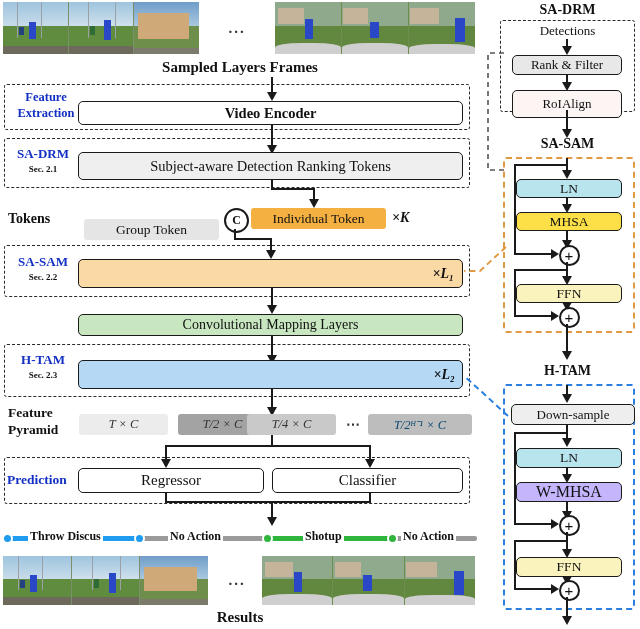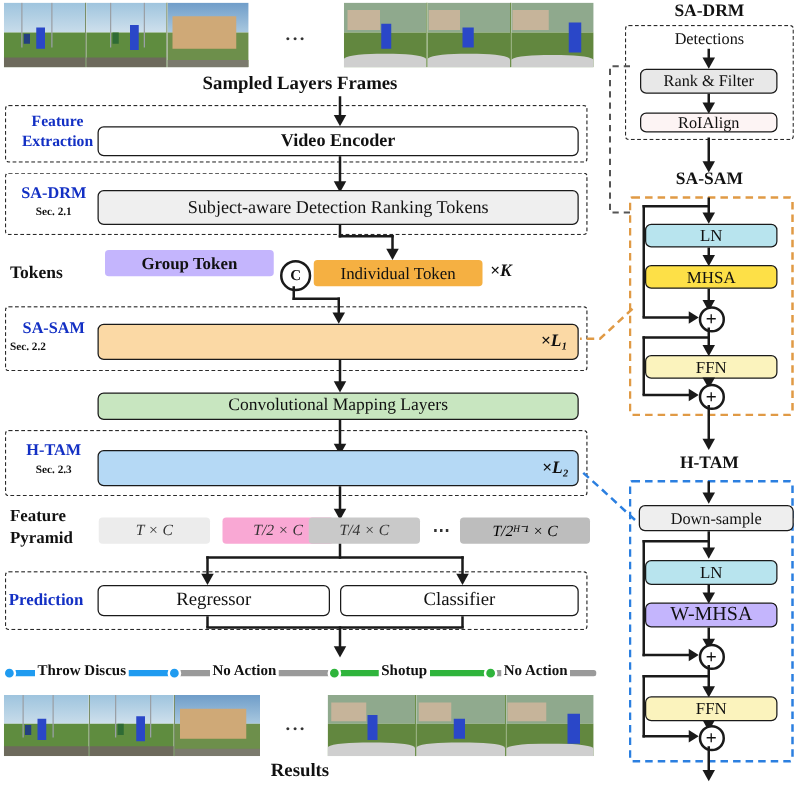--- a/index.html
+++ b/index.html
@@ -126,34 +126,34 @@
 <div class="abs vline" style="left:271px;top:125px;height:21px;"></div>
 <div class="abs arrow-d" style="left:266.5px;top:145px;"></div>
 <div class="abs box" style="left:78px;top:152px;width:385px;height:28px;background:#efefef;font-size:14.5px;">Subject-aware Detection Ranking Tokens</div>
 
 <div class="abs vline" style="left:271px;top:180px;height:10px;"></div>
 <div class="abs hline" style="left:271px;top:188px;width:44px;"></div>
 <div class="abs vline" style="left:313px;top:188px;height:12px;"></div>
 <div class="abs arrow-d" style="left:308.5px;top:199px;"></div>
 
 <div class="abs lbl" style="left:8px;top:211px;width:70px;font-size:14px;">Tokens</div>
-<div class="abs box" style="left:84px;top:200px;width:135px;height:21px;background:#c4b5fd;border:none;border-radius:3px;font-size:13.5px;font-weight:bold;">Group Token</div>
+<div class="abs box" style="left:84px;top:219px;width:135px;height:21px;background:#e5e5e5;border:none;border-radius:3px;font-size:13.5px;">Group Token</div>
 <div class="abs concat" style="left:224px;top:208px;">C</div>
 <div class="abs box" style="left:251px;top:208px;width:135px;height:21px;background:#f5b042;border:none;border-radius:3px;font-size:13.5px;">Individual Token</div>
 <div class="abs lbl" style="left:392px;top:210px;font-size:14px;font-style:italic;">×K</div>
 
 <div class="abs vline" style="left:233.5px;top:229px;height:11px;"></div>
 <div class="abs hline" style="left:233.5px;top:238px;width:38px;"></div>
 <div class="abs vline" style="left:270px;top:238px;height:13px;"></div>
 <div class="abs arrow-d" style="left:265.5px;top:250px;"></div>
 
 <div class="abs dash" style="left:4px;top:245px;width:466px;height:52px;"></div>
 <div class="abs" style="left:8px;top:254px;width:70px;height:38px;">
   <div class="blue-lbl" style="font-size:13px;line-height:16px;text-align:center;">SA-SAM</div>
-  <div class="sec" style="line-height:14px;">Sec. 2.2</div>
+  <div class="sec" style="text-align:center;line-height:14px;">Sec. 2.2</div>
 </div>
 <div class="abs box" style="left:78px;top:259px;width:385px;height:29px;background:#fbd9a5;font-size:14.5px;position:absolute;">
   <span style="position:absolute;right:8px;font-size:14px;font-weight:bold;font-style:italic;">×L₁</span>
 </div>
 
 <div class="abs vline" style="left:271px;top:288px;height:19px;"></div>
 <div class="abs arrow-d" style="left:266.5px;top:305px;"></div>
 
 <div class="abs box" style="left:78px;top:314px;width:385px;height:22px;background:#c8e6c0;font-size:14px;">Convolutional Mapping Layers</div>
 <div class="abs vline" style="left:271px;top:336px;height:20px;"></div>
@@ -169,24 +169,24 @@
 </div>
 
 <div class="abs vline" style="left:271px;top:389px;height:20px;"></div>
 <div class="abs arrow-d" style="left:266.5px;top:407px;"></div>
 
 <div class="abs" style="left:4px;top:404px;width:74px;height:38px;">
   <div class="lbl" style="font-size:13.5px;line-height:17px;text-align:left;padding-left:4px;">Feature</div>
   <div class="lbl" style="font-size:13.5px;line-height:17px;text-align:left;padding-left:4px;">Pyramid</div>
 </div>
 <div class="abs ctr" style="left:79px;top:414px;width:89px;height:21px;background:#ececec;border-radius:3px;font-size:12.5px;font-style:italic;color:#333;">T × C</div>
-<div class="abs ctr" style="left:178px;top:414px;width:89px;height:21px;background:#f9a8d4;border-radius:3px;font-size:12.5px;font-style:italic;color:#333;">T/2 × C</div>
+<div class="abs ctr" style="left:178px;top:414px;width:89px;height:21px;background:#a3a3a3;border-radius:3px;font-size:12.5px;font-style:italic;color:#333;">T/2 × C</div>
 <div class="abs ctr" style="left:247px;top:414px;width:89px;height:21px;background:#c9c9c9;border-radius:3px;font-size:12.5px;font-style:italic;color:#333;">T/4 × C</div>
 <div class="abs ctr dots" style="left:340px;top:414px;width:28px;height:21px;font-size:14px;">⋯</div>
-<div class="abs ctr" style="left:368px;top:414px;width:104px;height:21px;background:#bdbdbd;border-radius:3px;font-size:12.5px;font-style:italic;color:#000000;">T/2ᴴ⁻¹ × C</div>
+<div class="abs ctr" style="left:368px;top:414px;width:104px;height:21px;background:#bdbdbd;border-radius:3px;font-size:12.5px;font-style:italic;color:#0c4a6e;">T/2ᴴ⁻¹ × C</div>
 
 <div class="abs vline" style="left:271px;top:435px;height:12px;"></div>
 <div class="abs hline" style="left:165px;top:445px;width:206px;"></div>
 <div class="abs vline" style="left:165px;top:445px;height:15px;"></div>
 <div class="abs arrow-d" style="left:160.5px;top:459px;"></div>
 <div class="abs vline" style="left:369px;top:445px;height:15px;"></div>
 <div class="abs arrow-d" style="left:364.5px;top:459px;"></div>
 
 <div class="abs dash" style="left:4px;top:457px;width:466px;height:47px;"></div>
 <div class="abs blue-lbl" style="left:7px;top:472px;font-size:13.5px;">Prediction</div>
@@ -268,21 +268,21 @@
 <div class="abs ctr lbl" style="left:180px;top:608px;width:120px;height:18px;font-size:15px;">Results</div>
 
 <div class="abs ctr lbl" style="left:500px;top:2px;width:135px;height:16px;font-size:14px;">SA-DRM</div>
 <div class="abs dash" style="left:500px;top:20px;width:135px;height:92px;"></div>
 <div class="abs ctr" style="left:500px;top:22px;width:135px;height:17px;font-size:13px;">Detections</div>
 <div class="abs vline" style="left:566px;top:39px;height:9px;"></div>
 <div class="abs arrow-d" style="left:561.5px;top:46px;"></div>
 <div class="abs box" style="left:512px;top:55px;width:110px;height:20px;background:#e8e8e8;font-size:13px;">Rank &amp; Filter</div>
 <div class="abs vline" style="left:566px;top:75px;height:9px;"></div>
 <div class="abs arrow-d" style="left:561.5px;top:82px;"></div>
-<div class="abs box" style="left:512px;top:90px;width:110px;height:16px;background:#fdf4f4;font-size:13px;">RoIAlign</div>
+<div class="abs box" style="left:512px;top:90px;width:110px;height:28px;background:#fdf4f4;font-size:13px;">RoIAlign</div>
 <div class="abs vline" style="left:566px;top:110px;height:22px;"></div>
 <div class="abs arrow-d" style="left:561.5px;top:129px;"></div>
 
 <svg class="abs" style="left:470px;top:48px;width:36px;height:130px;">
   <path d="M34,5 L18,5 L18,122 L36,122" fill="none" stroke="#555" stroke-width="1.6" stroke-dasharray="5,4"></path>
 </svg>
 
 <div class="abs ctr lbl" style="left:500px;top:136px;width:135px;height:16px;font-size:14px;">SA-SAM</div>
 <div class="abs dash-orange" style="left:503px;top:157px;width:132px;height:176px;"></div>
 

